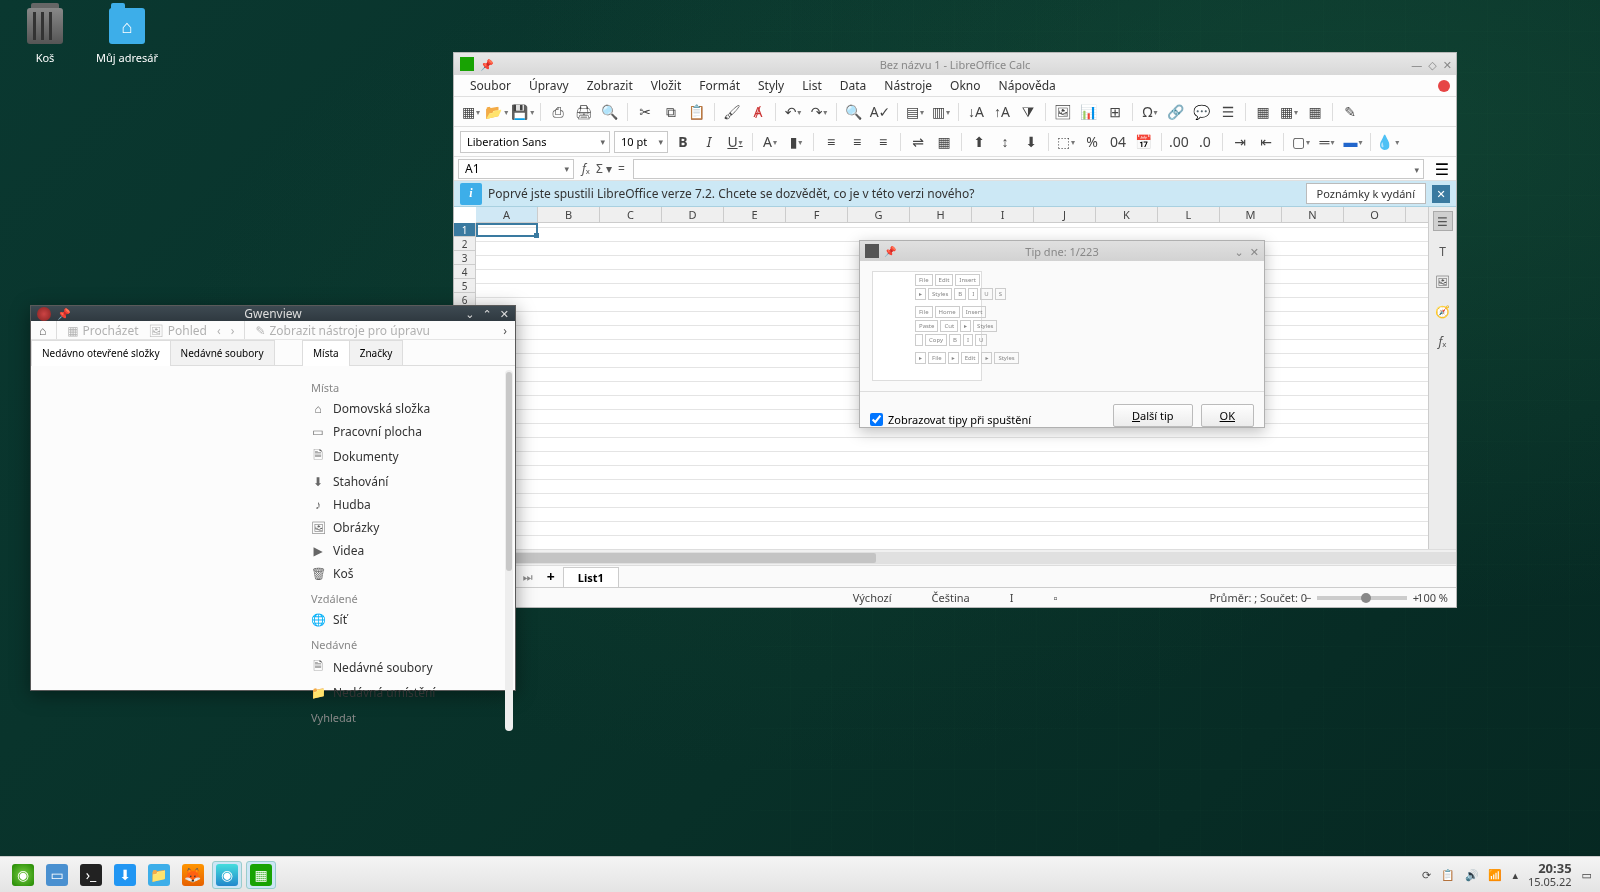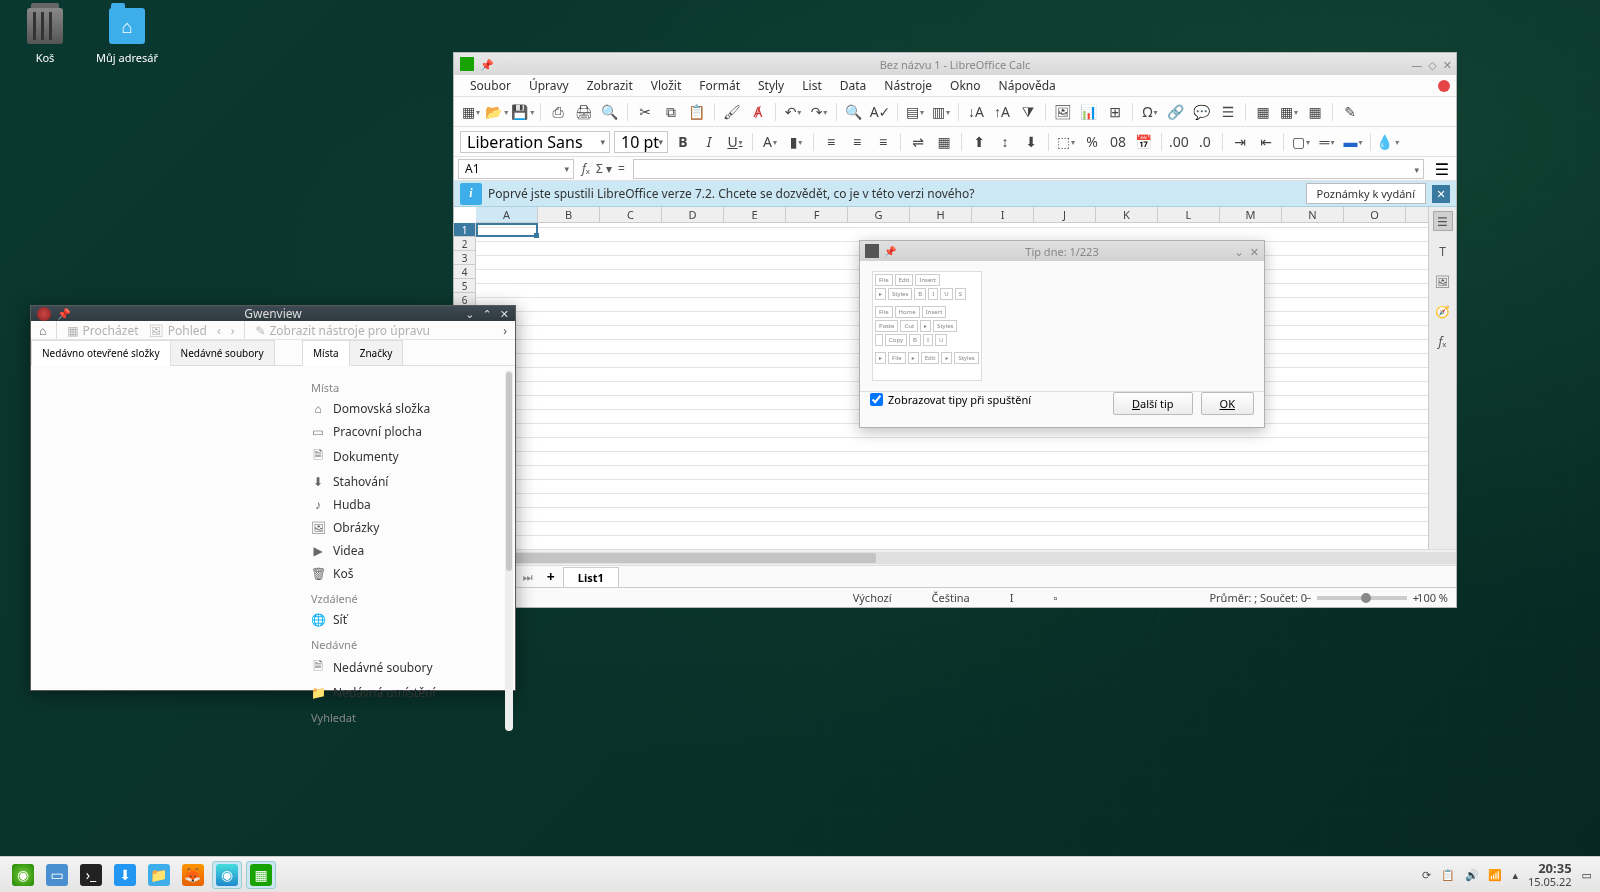--- a/index.html
+++ b/index.html
@@ -33,21 +33,21 @@
 .calc-title .title-txt { position:absolute; left:50%; transform:translateX(-50%); }
 .calc-title .win-ctrls { position:absolute; right:4px; display:flex; gap:6px; color:#888; font-size:11px; }
 .menubar { height:22px; display:flex; align-items:center; padding:0 8px; gap:2px; font-size:12px; color:#333; background:#fdfdfd; border-bottom:1px solid #e0e0e0; position:relative; }
 .menubar span { padding:2px 8px; }
 .menubar .close-doc { position:absolute; right:6px; width:12px; height:12px; background:#e64545; border-radius:50%; }
 .toolbar { height:30px; display:flex; align-items:center; padding:0 6px; gap:4px; background:#fdfdfd; border-bottom:1px solid #e0e0e0; }
 .tb-btn { width:22px; height:22px; display:flex; align-items:center; justify-content:center; font-size:14px; color:#444; border-radius:2px; }
 .tb-btn.drop::after { content:"▾"; font-size:8px; margin-left:1px; color:#777; }
 .tb-sep { width:1px; height:18px; background:#ddd; margin:0 2px; }
 .fmt-bar { height:30px; display:flex; align-items:center; padding:0 6px; gap:4px; background:#fdfdfd; border-bottom:1px solid #e0e0e0; }
-.combo { height:22px; border:1px solid #c8c8c8; background:#fff; display:flex; align-items:center; padding:0 6px; font-size:16px; position:relative; }
+.combo { height:22px; border:1px solid #c8c8c8; background:#fff; display:flex; align-items:center; padding:0 6px; font-size:11px; position:relative; }
 .combo::after { content:"▾"; position:absolute; right:4px; font-size:9px; color:#666; }
 .font-combo { width:150px; }
 .size-combo { width:54px; }
 .color-sw { width:14px; height:3px; display:block; margin-top:10px; }
 .formula-row { height:24px; display:flex; align-items:center; border-bottom:1px solid #e0e0e0; background:#fdfdfd; }
 .cellref { width:116px; height:20px; border:1px solid #c8c8c8; background:#fff; margin-left:4px; padding:0 6px; font-size:12px; display:flex; align-items:center; position:relative;}
 .cellref::after{content:"▾";position:absolute;right:4px;font-size:9px;color:#666;}
 .fx-btns { display:flex; gap:6px; padding:0 8px; color:#555; font-size:12px; }
 .formula-input { flex:1; height:20px; border:1px solid #c8c8c8; background:#fff; margin-right:4px; position:relative;}
 .formula-input::after{content:"▾";position:absolute;right:4px;top:3px;font-size:9px;color:#666;}
@@ -90,26 +90,26 @@
 .side-panel .active{ background:#d0d0d0; border:1px solid #aaa;}
 
 
 .tip-dlg { position:absolute; left:859px; top:240px; width:406px; height:188px; background:#fafafa; border:1px solid #b0b0b0; box-shadow:0 4px 14px rgba(0,0,0,.25); display:flex; flex-direction:column;}
 .tip-title{ height:20px; background:linear-gradient(#e0e0e0,#d2d2d2); display:flex; align-items:center; font-size:11px; color:#888; position:relative;}
 .tip-title .ico{ width:14px; height:14px; background:#555; margin:0 5px;}
 .tip-title .t{position:absolute;left:50%;transform:translateX(-50%);}
 .tip-title .ctrls{position:absolute;right:5px;display:flex;gap:6px;}
 .tip-body{ flex:1; display:flex; padding:10px 12px; gap:14px;}
 .tip-img{ width:110px; height:110px; background:#fff; border:1px solid #ddd; font-size:6px; color:#888; padding:2px; display:flex; flex-direction:column; gap:2px;}
-.tip-img-row{display:flex;gap:2px;}
+.tip-img-row{display:flex;gap:2px;margin-left:40px;}
 .tip-img-row span{border:1px solid #ccc;padding:1px 3px;}
 .tip-text{ flex:1; text-align:center; font-size:12px; color:#333;}
 .tip-text h4{ font-size:13px; margin-bottom:10px; margin-top:4px;}
 .tip-text a{ color:#1a6fb0; text-decoration:underline; display:block; margin-top:14px; font-size:11px;}
-.tip-foot{ height:36px; border-top:1px solid #ddd; display:flex; align-items:flex-start; padding:0 10px; gap:8px;}
+.tip-foot{ height:36px; border-top:1px solid #ddd; display:flex; align-items:flex-end; padding:0 10px; gap:8px;}
 .tip-foot label{ font-size:11px; display:flex; align-items:center; gap:5px;}
 .tip-foot .spacer{flex:1;}
 .tip-foot button{ padding:3px 18px; font-size:11px; background:linear-gradient(#fefefe,#ececec); border:1px solid #bbb; border-radius:2px;}
 
 
 .gwen-win{ position:absolute; left:30px; top:305px; width:486px; height:386px; background:#fcfcfc; border:1px solid #5a5a5a; box-shadow:0 4px 18px rgba(0,0,0,.4); display:flex; flex-direction:column;}
 .gwen-title{ height:24px; background:linear-gradient(#3e4a52,#2f3940); color:#ddd; display:flex; align-items:center; font-size:12px; position:relative;}
 .gwen-title .app-ico{width:14px;height:14px;border-radius:50%;background:radial-gradient(#c44,#822);margin:0 6px;}
 .gwen-title .pin{color:#aaa;font-size:11px;}
 .gwen-title .t{position:absolute;left:50%;transform:translateX(-50%);}
@@ -251,21 +251,21 @@
     <div class="tb-sep"></div>
     <div class="tb-btn">⇌</div>
     <div class="tb-btn">▦</div>
     <div class="tb-sep"></div>
     <div class="tb-btn">⬆</div>
     <div class="tb-btn">↕</div>
     <div class="tb-btn">⬇</div>
     <div class="tb-sep"></div>
     <div class="tb-btn drop">⬚</div>
     <div class="tb-btn">%</div>
-    <div class="tb-btn">08</div>
+    <div class="tb-btn">04</div>
     <div class="tb-btn">📅</div>
     <div class="tb-sep"></div>
     <div class="tb-btn">.00</div>
     <div class="tb-btn">.0</div>
     <div class="tb-sep"></div>
     <div class="tb-btn">⇥</div>
     <div class="tb-btn">⇤</div>
     <div class="tb-sep"></div>
     <div class="tb-btn drop">▢</div>
     <div class="tb-btn drop">═</div>

